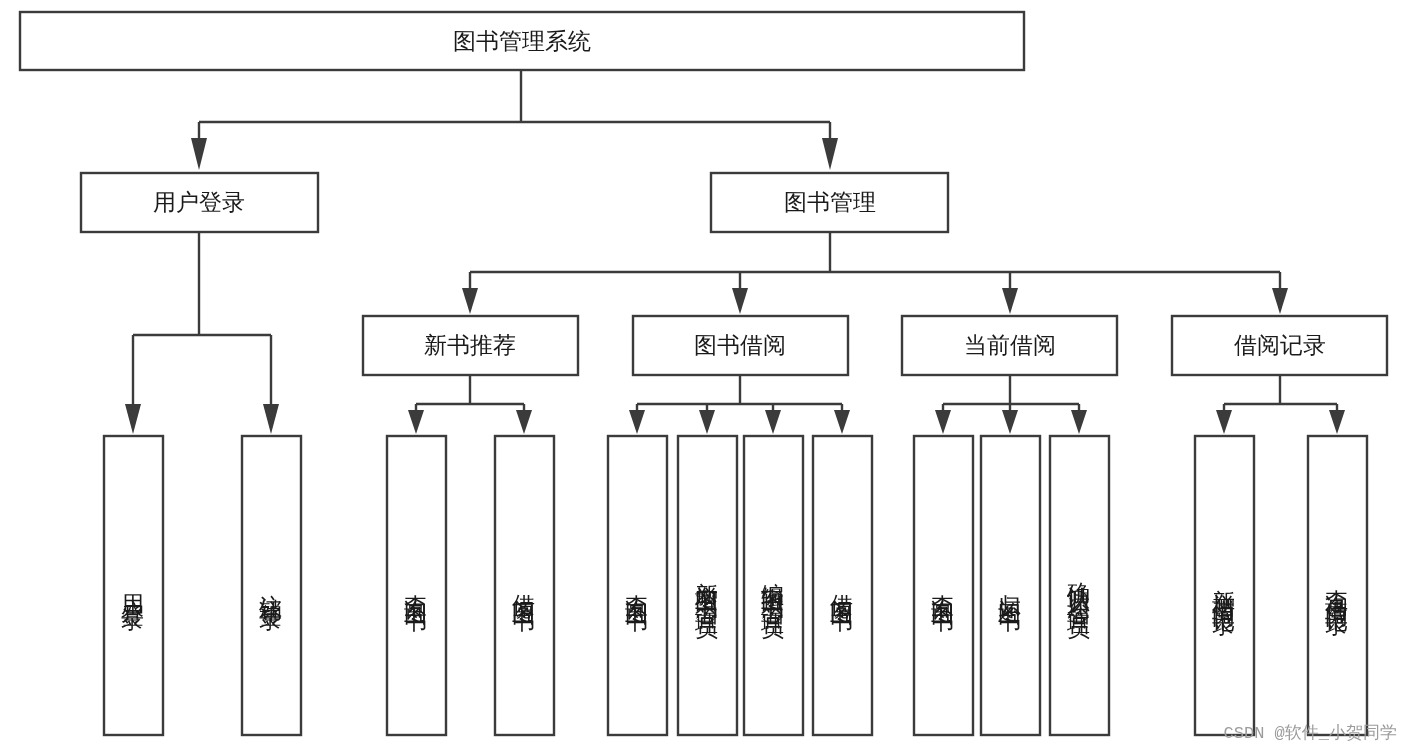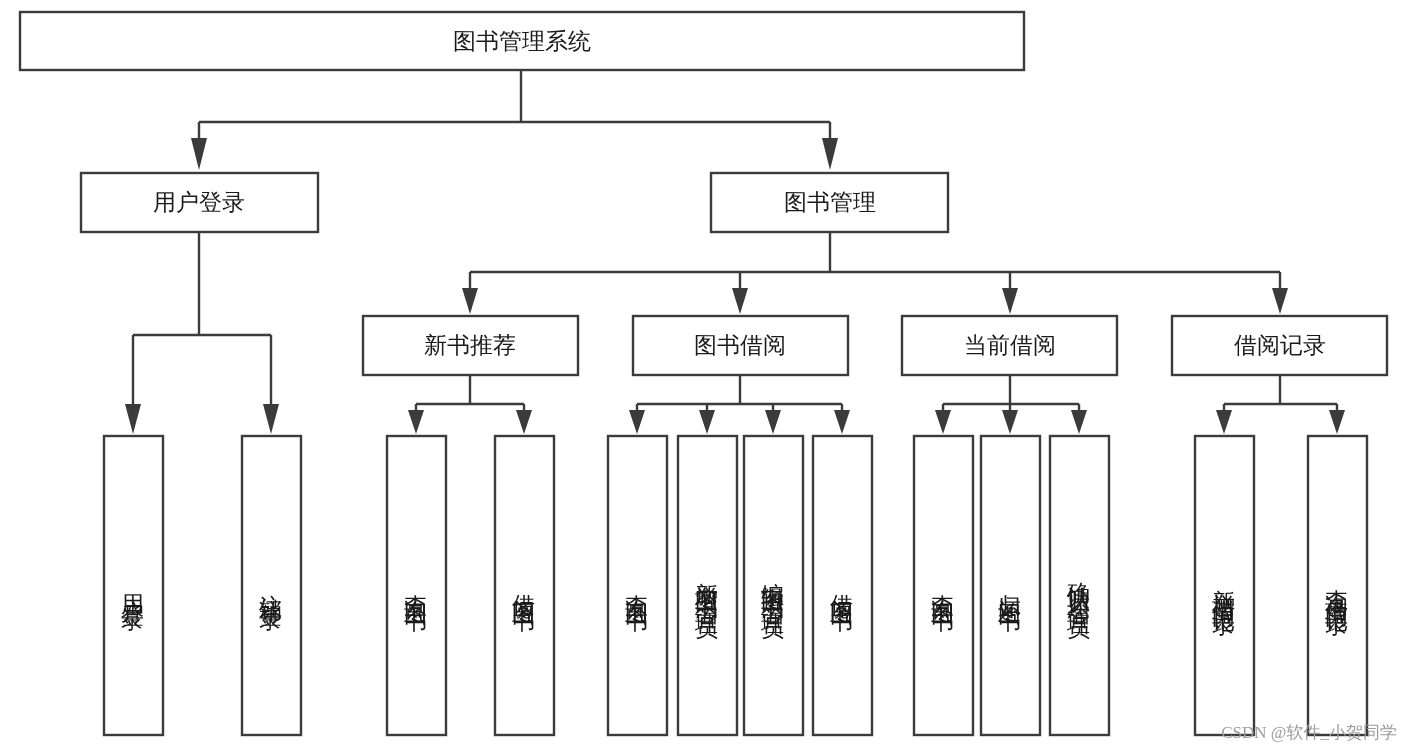--- a/index.html
+++ b/index.html
@@ -50,21 +50,21 @@
     writing-mode: vertical-rl;
     text-orientation: upright;
     letter-spacing: 5px;
     text-anchor: middle;
     dominant-baseline: central;
   }
   .watermark {
     position: absolute;
     right: 8px;
     bottom: 3px;
-    font-family: Liberation Serif, serif;
+    font-family: Liberation Mono, monospace;
     font-size: 17px;
     color: #9c9c9c;
     white-space: nowrap;
     pointer-events: none;
   }
 </style>
 </head>
 <body>
 
 <svg id="diagram" viewBox="0 0 1405 747" xmlns="http://www.w3.org/2000/svg">

